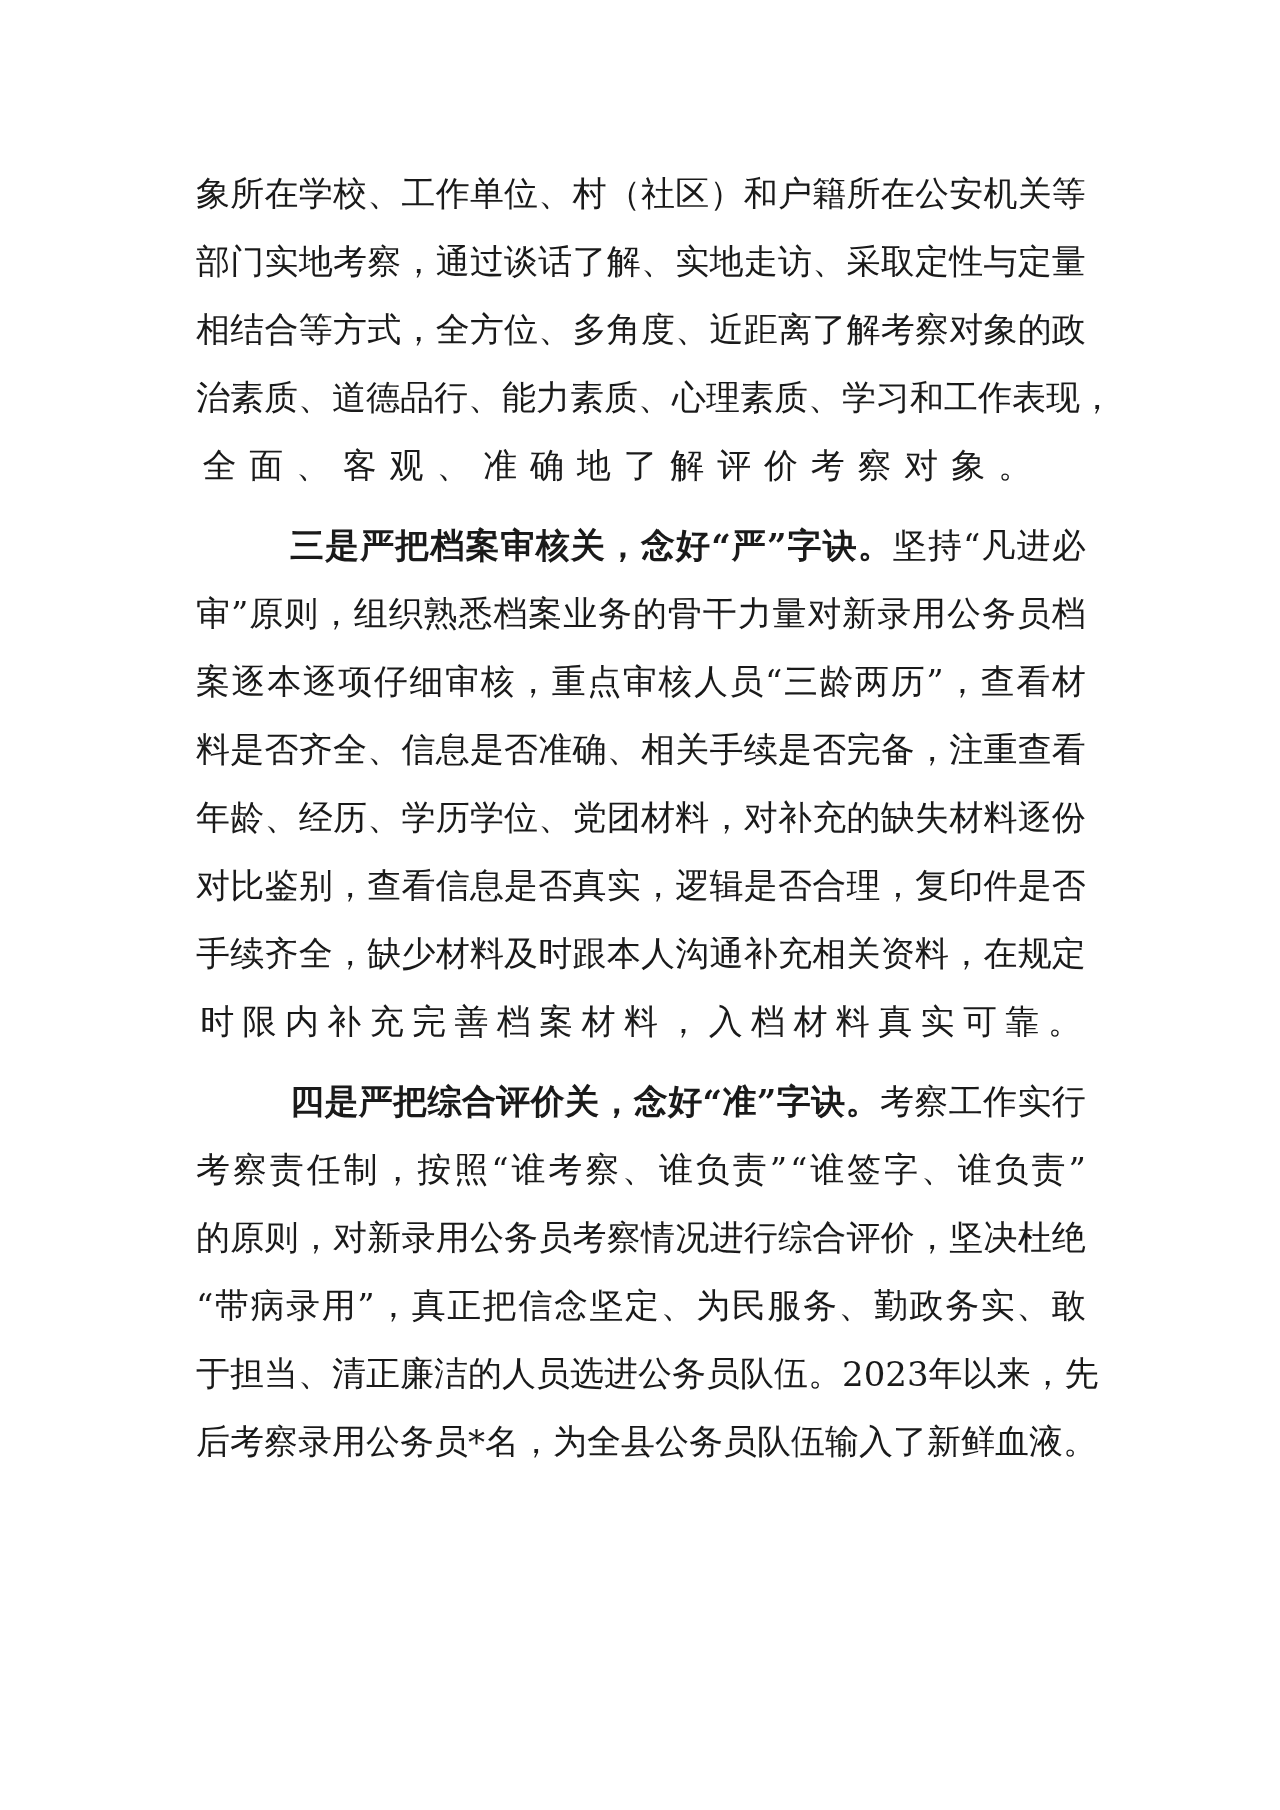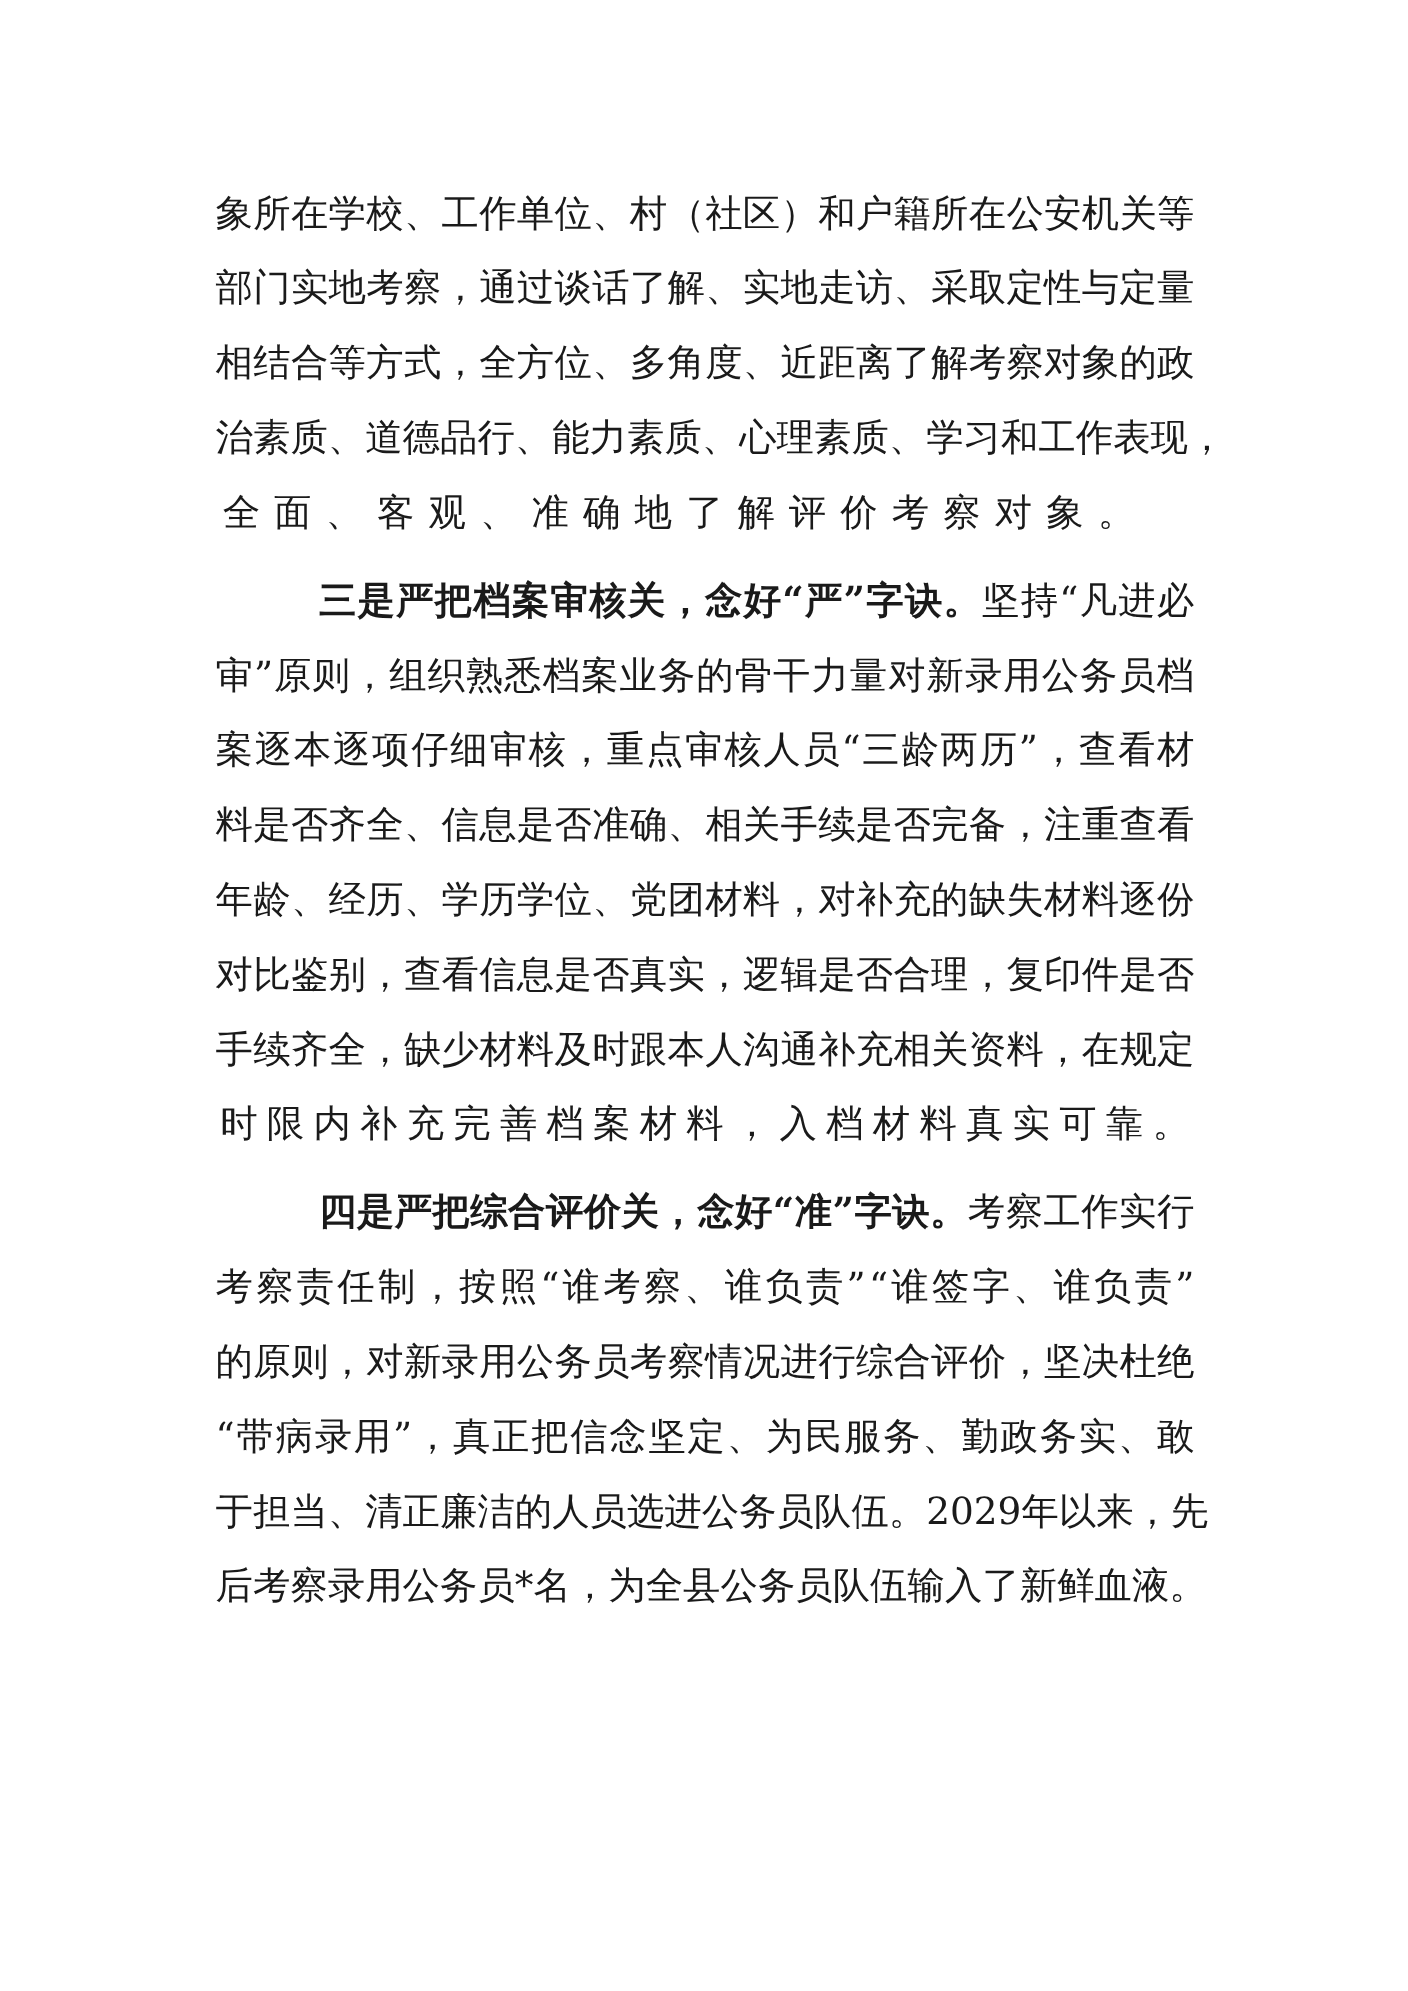--- a/index.html
+++ b/index.html
@@ -511,21 +511,21 @@
           <span class="ch">人</span>
           <span class="ch">员</span>
           <span class="ch">选</span>
           <span class="ch">进</span>
           <span class="ch">公</span>
           <span class="ch">务</span>
           <span class="ch">员</span>
           <span class="ch">队</span>
           <span class="ch">伍</span>
           <span class="ch">。</span>
-          <span class="ch">2029</span>
+          <span class="ch">2023</span>
           <span class="ch">年</span>
           <span class="ch">以</span>
           <span class="ch">来</span>
           <span class="ch">，</span>
           <span class="ch">先</span>
         </div>
         <div class="line">
           <span class="ch">后</span>
           <span class="ch">考</span>
           <span class="ch">察</span>

